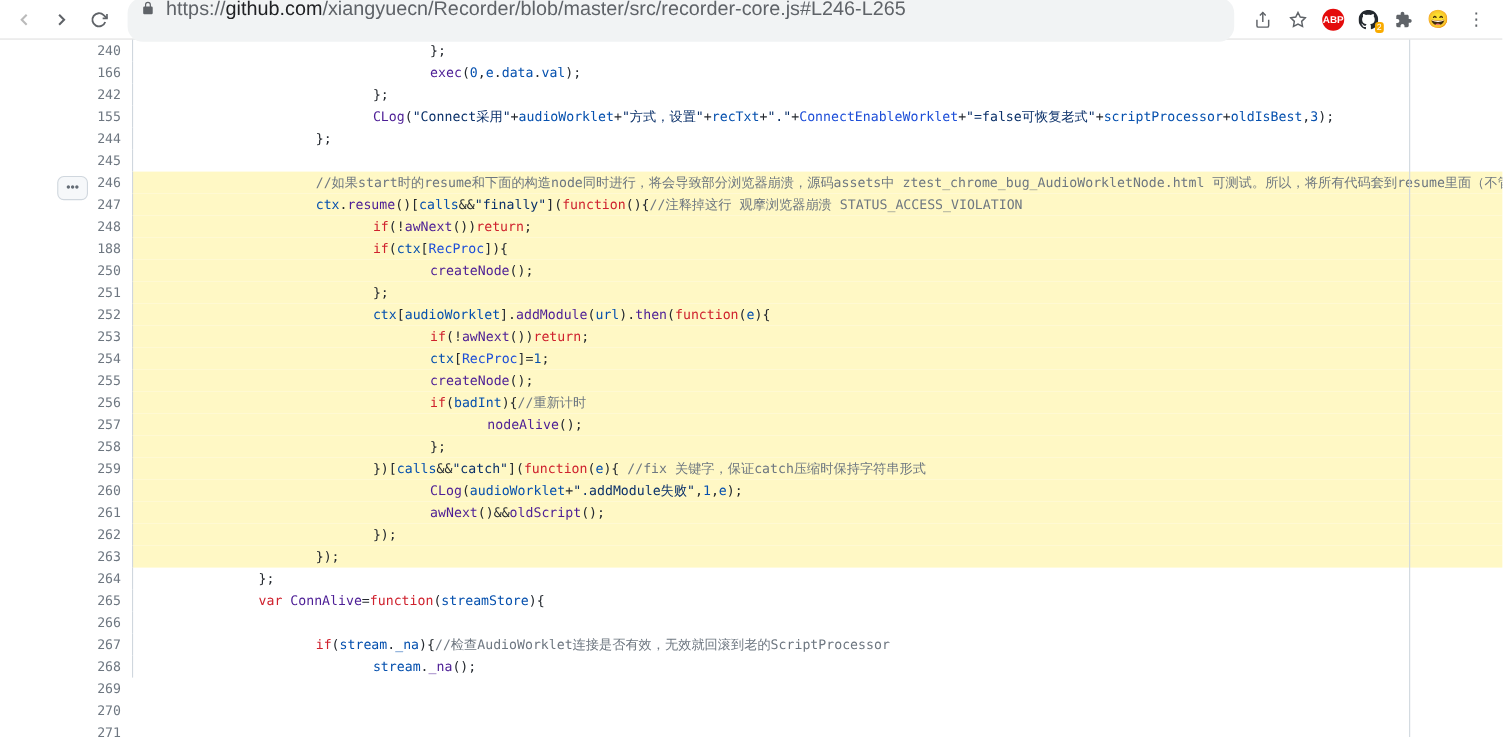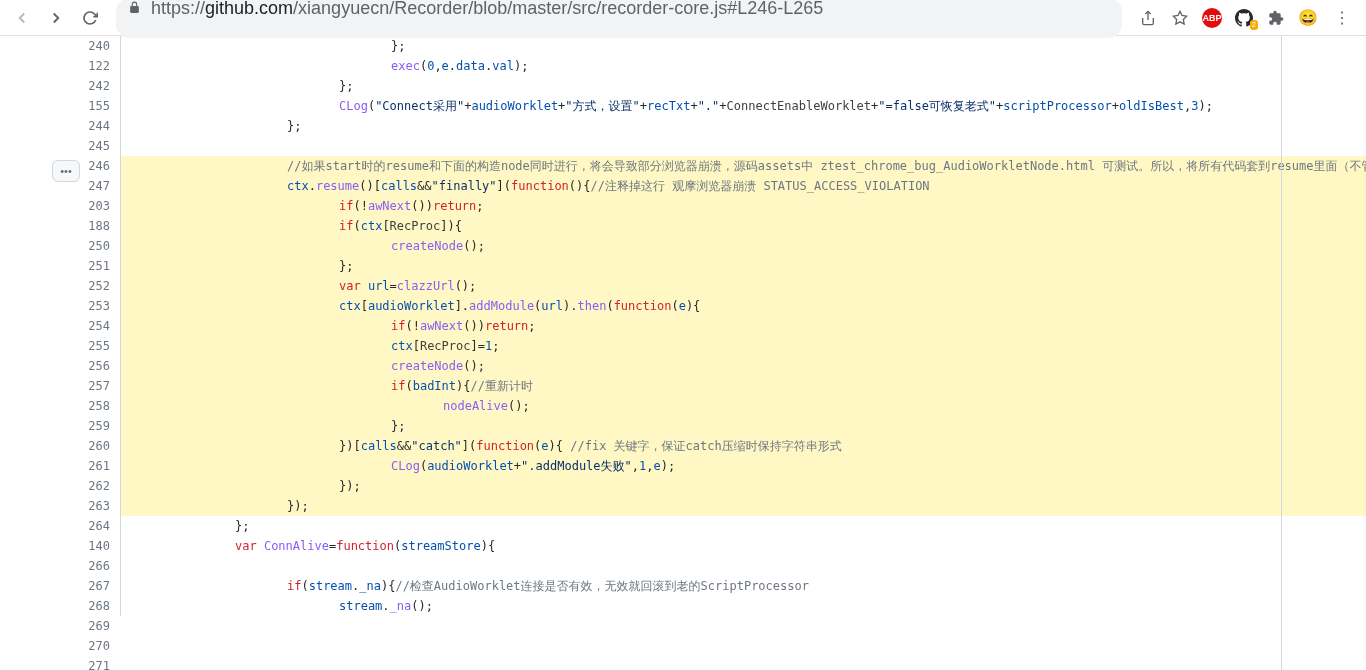--- a/index.html
+++ b/index.html
@@ -26,25 +26,25 @@
 .code-container { display: flex; width: 100%; padding-left: 60px; font-family: ui-monospace, SFMono-Regular, "SF Mono", Menlo, Consolas, monospace; font-size: 12px; line-height: 20px; }
 .line-numbers { width: 60px; text-align: right; color: #6e7781; user-select: none; padding-right: 10px; }
 .line-numbers .ln { height: 20px; }
 .code-lines { flex: 1; position: relative; min-width: 0; }
 .code-line { height: 20px; white-space: pre; color: #24292f; padding-left: 10px; border-left: 1px solid #d0d7de; overflow: hidden; }
 .code-line.hl { background: #fff8c5; }
 
 
 .c-comment { color: #6e7781; }
 .c-keyword { color: #cf222e; }
-.c-func { color: #8b5cf6; }
+.c-func { color: #4c1d95; }
 .c-string { color: #0a3069; }
 .c-num { color: #0550ae; }
 .c-prop { color: #0550ae; }
-.c-const { color: #404040; }
+.c-const { color: #1d4ed8; }
 
 
 .ellipsis-btn { position: absolute; left: 52px; top: 160px; width: 28px; height: 22px; background: #f6f8fa; border: 1px solid #d0d7de; border-radius: 6px; display: flex; align-items: center; justify-content: center; font-size: 11px; color: #656d76; z-index: 2; }
 
 .right-border { position: fixed; right: 84px; top: 36px; bottom: 0; width: 1px; background: #d0d7de; }
 </style>
 </head>
 <body>
 
 <div class="browser-bar">
@@ -102,75 +102,75 @@
     <div class="ext-icon emoji-ext">😄</div>
     <div class="menu-dots">⋮</div>
   </div>
 </div>
 
 <div class="ellipsis-btn">•••</div>
 
 <div class="code-container">
   <div class="line-numbers" id="line-numbers">
       <div class="ln">240</div>
-      <div class="ln">122</div>
+      <div class="ln">166</div>
       <div class="ln">242</div>
       <div class="ln">155</div>
       <div class="ln">244</div>
       <div class="ln">245</div>
       <div class="ln">246</div>
       <div class="ln">247</div>
-      <div class="ln">203</div>
+      <div class="ln">248</div>
       <div class="ln">188</div>
       <div class="ln">250</div>
       <div class="ln">251</div>
       <div class="ln">252</div>
       <div class="ln">253</div>
       <div class="ln">254</div>
       <div class="ln">255</div>
       <div class="ln">256</div>
       <div class="ln">257</div>
       <div class="ln">258</div>
       <div class="ln">259</div>
       <div class="ln">260</div>
       <div class="ln">261</div>
       <div class="ln">262</div>
       <div class="ln">263</div>
       <div class="ln">264</div>
-      <div class="ln">140</div>
+      <div class="ln">265</div>
       <div class="ln">266</div>
       <div class="ln">267</div>
       <div class="ln">268</div>
       <div class="ln">269</div>
       <div class="ln">270</div>
       <div class="ln">271</div>
     </div>
   <div class="code-lines" id="code-lines">
       <div class="code-line"><span style="display:inline-block;width:52px"></span><span style="display:inline-block;width:52px"></span><span style="display:inline-block;width:52px"></span><span style="display:inline-block;width:52px"></span><span style="display:inline-block;width:52px"></span>};</div>
       <div class="code-line"><span style="display:inline-block;width:52px"></span><span style="display:inline-block;width:52px"></span><span style="display:inline-block;width:52px"></span><span style="display:inline-block;width:52px"></span><span style="display:inline-block;width:52px"></span><span class="c-func">exec</span>(<span class="c-num">0</span>,<span class="c-prop">e</span>.<span class="c-prop">data</span>.<span class="c-prop">val</span>);</div>
       <div class="code-line"><span style="display:inline-block;width:52px"></span><span style="display:inline-block;width:52px"></span><span style="display:inline-block;width:52px"></span><span style="display:inline-block;width:52px"></span>};</div>
       <div class="code-line"><span style="display:inline-block;width:52px"></span><span style="display:inline-block;width:52px"></span><span style="display:inline-block;width:52px"></span><span style="display:inline-block;width:52px"></span><span class="c-func">CLog</span>(<span class="c-string">"Connect采用"</span>+<span class="c-prop">audioWorklet</span>+<span class="c-string">"方式，设置"</span>+<span class="c-prop">recTxt</span>+<span class="c-string">"."</span>+<span class="c-const">ConnectEnableWorklet</span>+<span class="c-string">"=false可恢复老式"</span>+<span class="c-prop">scriptProcessor</span>+<span class="c-prop">oldIsBest</span>,<span class="c-num">3</span>);</div>
       <div class="code-line"><span style="display:inline-block;width:52px"></span><span style="display:inline-block;width:52px"></span><span style="display:inline-block;width:52px"></span>};</div>
       <div class="code-line"><span style="display:inline-block;width:52px"></span><span style="display:inline-block;width:52px"></span><span style="display:inline-block;width:52px"></span></div>
       <div class="code-line hl"><span style="display:inline-block;width:52px"></span><span style="display:inline-block;width:52px"></span><span style="display:inline-block;width:52px"></span><span class="c-comment">//如果start时的resume和下面的构造node同时进行，将会导致部分浏览器崩溃，源码assets中 ztest_chrome_bug_AudioWorkletNode.html 可测试。所以，将所有代码套到resume里面（不管catch），</span></div>
       <div class="code-line hl"><span style="display:inline-block;width:52px"></span><span style="display:inline-block;width:52px"></span><span style="display:inline-block;width:52px"></span><span class="c-prop">ctx</span>.<span class="c-func">resume</span>()[<span class="c-prop">calls</span>&amp;&amp;<span class="c-string">"finally"</span>](<span class="c-keyword">function</span>(){<span class="c-comment">//注释掉这行 观摩浏览器崩溃 STATUS_ACCESS_VIOLATION</span></div>
       <div class="code-line hl"><span style="display:inline-block;width:52px"></span><span style="display:inline-block;width:52px"></span><span style="display:inline-block;width:52px"></span><span style="display:inline-block;width:52px"></span><span class="c-keyword">if</span>(!<span class="c-func">awNext</span>())<span class="c-keyword">return</span>;</div>
       <div class="code-line hl"><span style="display:inline-block;width:52px"></span><span style="display:inline-block;width:52px"></span><span style="display:inline-block;width:52px"></span><span style="display:inline-block;width:52px"></span><span class="c-keyword">if</span>(<span class="c-prop">ctx</span>[<span class="c-const">RecProc</span>]){</div>
       <div class="code-line hl"><span style="display:inline-block;width:52px"></span><span style="display:inline-block;width:52px"></span><span style="display:inline-block;width:52px"></span><span style="display:inline-block;width:52px"></span><span style="display:inline-block;width:52px"></span><span class="c-func">createNode</span>();</div>
       <div class="code-line hl"><span style="display:inline-block;width:52px"></span><span style="display:inline-block;width:52px"></span><span style="display:inline-block;width:52px"></span><span style="display:inline-block;width:52px"></span>};</div>
-      <div class="code-line hl"><span style="display:inline-block;width:52px"></span><span style="display:inline-block;width:52px"></span><span style="display:inline-block;width:52px"></span><span style="display:inline-block;width:52px"></span><span class="c-keyword">var</span> <span class="c-prop">url</span>=<span class="c-func">clazzUrl</span>();</div>
       <div class="code-line hl"><span style="display:inline-block;width:52px"></span><span style="display:inline-block;width:52px"></span><span style="display:inline-block;width:52px"></span><span style="display:inline-block;width:52px"></span><span class="c-prop">ctx</span>[<span class="c-prop">audioWorklet</span>].<span class="c-func">addModule</span>(<span class="c-prop">url</span>).<span class="c-func">then</span>(<span class="c-keyword">function</span>(<span class="c-prop">e</span>){</div>
       <div class="code-line hl"><span style="display:inline-block;width:52px"></span><span style="display:inline-block;width:52px"></span><span style="display:inline-block;width:52px"></span><span style="display:inline-block;width:52px"></span><span style="display:inline-block;width:52px"></span><span class="c-keyword">if</span>(!<span class="c-func">awNext</span>())<span class="c-keyword">return</span>;</div>
       <div class="code-line hl"><span style="display:inline-block;width:52px"></span><span style="display:inline-block;width:52px"></span><span style="display:inline-block;width:52px"></span><span style="display:inline-block;width:52px"></span><span style="display:inline-block;width:52px"></span><span class="c-prop">ctx</span>[<span class="c-const">RecProc</span>]=<span class="c-num">1</span>;</div>
       <div class="code-line hl"><span style="display:inline-block;width:52px"></span><span style="display:inline-block;width:52px"></span><span style="display:inline-block;width:52px"></span><span style="display:inline-block;width:52px"></span><span style="display:inline-block;width:52px"></span><span class="c-func">createNode</span>();</div>
       <div class="code-line hl"><span style="display:inline-block;width:52px"></span><span style="display:inline-block;width:52px"></span><span style="display:inline-block;width:52px"></span><span style="display:inline-block;width:52px"></span><span style="display:inline-block;width:52px"></span><span class="c-keyword">if</span>(<span class="c-prop">badInt</span>){<span class="c-comment">//重新计时</span></div>
       <div class="code-line hl"><span style="display:inline-block;width:52px"></span><span style="display:inline-block;width:52px"></span><span style="display:inline-block;width:52px"></span><span style="display:inline-block;width:52px"></span><span style="display:inline-block;width:52px"></span><span style="display:inline-block;width:52px"></span><span class="c-func">nodeAlive</span>();</div>
       <div class="code-line hl"><span style="display:inline-block;width:52px"></span><span style="display:inline-block;width:52px"></span><span style="display:inline-block;width:52px"></span><span style="display:inline-block;width:52px"></span><span style="display:inline-block;width:52px"></span>};</div>
       <div class="code-line hl"><span style="display:inline-block;width:52px"></span><span style="display:inline-block;width:52px"></span><span style="display:inline-block;width:52px"></span><span style="display:inline-block;width:52px"></span>})[<span class="c-prop">calls</span>&amp;&amp;<span class="c-string">"catch"</span>](<span class="c-keyword">function</span>(<span class="c-prop">e</span>){ <span class="c-comment">//fix 关键字，保证catch压缩时保持字符串形式</span></div>
       <div class="code-line hl"><span style="display:inline-block;width:52px"></span><span style="display:inline-block;width:52px"></span><span style="display:inline-block;width:52px"></span><span style="display:inline-block;width:52px"></span><span style="display:inline-block;width:52px"></span><span class="c-func">CLog</span>(<span class="c-prop">audioWorklet</span>+<span class="c-string">".addModule失败"</span>,<span class="c-num">1</span>,<span class="c-prop">e</span>);</div>
+      <div class="code-line hl"><span style="display:inline-block;width:52px"></span><span style="display:inline-block;width:52px"></span><span style="display:inline-block;width:52px"></span><span style="display:inline-block;width:52px"></span><span style="display:inline-block;width:52px"></span><span class="c-func">awNext</span>()&amp;&amp;<span class="c-func">oldScript</span>();</div>
       <div class="code-line hl"><span style="display:inline-block;width:52px"></span><span style="display:inline-block;width:52px"></span><span style="display:inline-block;width:52px"></span><span style="display:inline-block;width:52px"></span>});</div>
       <div class="code-line hl"><span style="display:inline-block;width:52px"></span><span style="display:inline-block;width:52px"></span><span style="display:inline-block;width:52px"></span>});</div>
       <div class="code-line"><span style="display:inline-block;width:52px"></span><span style="display:inline-block;width:52px"></span>};</div>
       <div class="code-line"><span style="display:inline-block;width:52px"></span><span style="display:inline-block;width:52px"></span><span class="c-keyword">var</span> <span class="c-func">ConnAlive</span>=<span class="c-keyword">function</span>(<span class="c-prop">streamStore</span>){</div>
       <div class="code-line"><span style="display:inline-block;width:52px"></span><span style="display:inline-block;width:52px"></span><span style="display:inline-block;width:52px"></span></div>
       <div class="code-line"><span style="display:inline-block;width:52px"></span><span style="display:inline-block;width:52px"></span><span style="display:inline-block;width:52px"></span><span class="c-keyword">if</span>(<span class="c-prop">stream</span>.<span class="c-prop">_na</span>){<span class="c-comment">//检查AudioWorklet连接是否有效，无效就回滚到老的ScriptProcessor</span></div>
       <div class="code-line"><span style="display:inline-block;width:52px"></span><span style="display:inline-block;width:52px"></span><span style="display:inline-block;width:52px"></span><span style="display:inline-block;width:52px"></span><span class="c-prop">stream</span>.<span class="c-func">_na</span>();</div>
     </div>
 </div>
 

